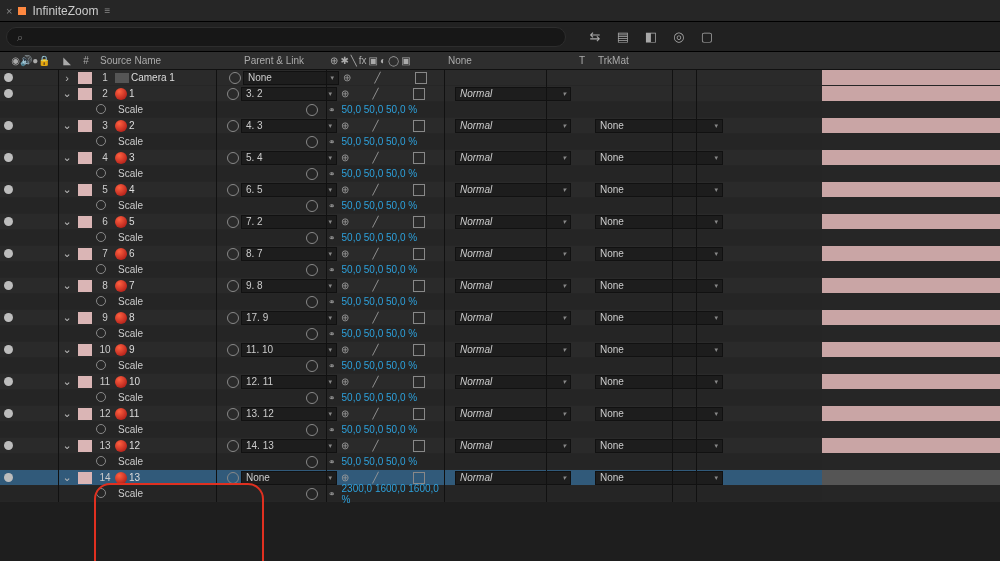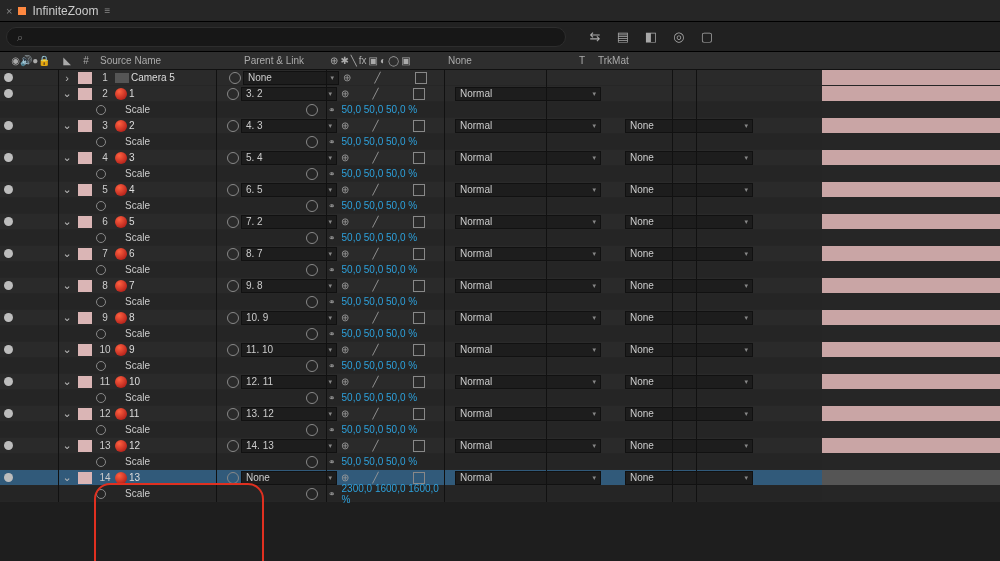--- a/index.html
+++ b/index.html
@@ -47,32 +47,32 @@
   .row.prop { background:#252525; }
   .row .av { width:58px; display:flex; padding-left:4px; gap:12px;}
   .vis-dot{width:9px;height:9px;border-radius:50%;background:#bdbdbd;}
   .row .shy { width:18px; display:flex; justify-content:center; }
   .row .idx{width:20px;text-align:center;font-size:10px;color:#ccc;}
   .row .color-chip{width:14px;height:12px;margin-left:2px;margin-right:3px;}
   .chip-pink{background:#dab5b5;}
   .chip-red{width:12px;height:12px;background:radial-gradient(circle at 35% 30%,#ff6040,#a01010);border-radius:50%;}
   .chip-video{width:14px;height:10px;background:#555;display:inline-block;position:relative;}
   .row .name{flex:0 0 100px;padding-left:2px;font-size:10px;color:#ddd;}
-  .row.prop .propname{margin-left:20px;font-size:10px;color:#ccc;display:flex;align-items:center;gap:19px;}
+  .row.prop .propname{margin-left:20px;font-size:10px;color:#ccc;display:flex;align-items:flex-start;gap:12px;}
   .stopwatch{width:10px;height:10px;border:1px solid #888;border-radius:50%;display:inline-block;}
   .row .parentcell{width:110px;display:flex;align-items:center;gap:2px;}
   .pickwhip{width:12px;height:12px;border:1px solid #888;border-radius:50%;display:inline-block;}
   .dropdown{flex:1;height:14px;background:#1d1d1d;border:1px solid #111;display:flex;align-items:center;justify-content:space-between;padding:0 4px;font-size:10px;color:#ccc;}
   .dropdown .dv{flex:1;}
   .dropdown .ar{color:#888;font-size:7px;}
   .sw-cells{width:118px;display:flex;align-items:center;padding-left:4px;gap:6px;color:#999;font-size:10px;}
   .link-ico{font-size:9px;color:#999;}
   .scalevals{color:#2da1dc;font-size:10px;}
   .threed-ico{width:12px;height:12px;border:1px solid #888;}
-  .modecell{width:146px;}
+  .modecell{width:116px;font-style:italic;}
   .tcell{width:24px;}
   .trkcell{width:128px;}
 
   .tl-area{position:absolute;left:822px;top:0;right:0;}
   .tl-row{height:16px;border-bottom:1px solid #262626;background:#2a2a2a;}
   .tl-row.bar-pink{background:linear-gradient(#c9a5a5,#c9a5a5);}
   .tl-row.bar-grey{background:#555;}
   .tl-row.propbg{background:#262626;}
 
   .redbox{position:absolute;border:2px solid #e03020;border-radius:16px;pointer-events:none;}
@@ -168,21 +168,21 @@
       <div class="tl-row propbg"></div>
     </div>
 <div class="row">
       <div class="av">
         <span class="vis-dot"></span>
       </div>
       <div class="shy">›</div>
       <span class="color-chip chip-pink"></span>
       <div class="idx">1</div>
       <span class="chip-video"></span>
-      <div class="name">Camera 5</div>
+      <div class="name">Camera 1</div>
       <div class="parentcell">
         <span class="pickwhip"></span>
         <div class="dropdown">
           <span class="dv">None</span>
           <span class="ar">▾</span>
         </div>
       </div>
       <div class="sw-cells"><span>⊕</span>&nbsp;&nbsp;&nbsp;&nbsp;<span>╱</span>&nbsp;&nbsp;&nbsp;&nbsp;&nbsp;&nbsp;&nbsp;&nbsp;<span class="threed-ico"></span></div>
       <div class="modecell"></div>
       <div class="tcell"></div>
@@ -545,21 +545,21 @@
         <span class="vis-dot"></span>
       </div>
       <div class="shy">⌄</div>
       <span class="color-chip chip-pink"></span>
       <div class="idx">9</div>
       <span class="chip-red"></span>
       <div class="name">8</div>
       <div class="parentcell">
         <span class="pickwhip"></span>
         <div class="dropdown">
-          <span class="dv">10. 9</span>
+          <span class="dv">17. 9</span>
           <span class="ar">▾</span>
         </div>
       </div>
       <div class="sw-cells"><span>⊕</span>&nbsp;&nbsp;&nbsp;&nbsp;<span>╱</span>&nbsp;&nbsp;&nbsp;&nbsp;&nbsp;&nbsp;&nbsp;&nbsp;<span class="threed-ico"></span></div>
       <div class="modecell">
         <div class="dropdown">
           <span class="dv">Normal</span>
           <span class="ar">▾</span>
         </div>
       </div>

